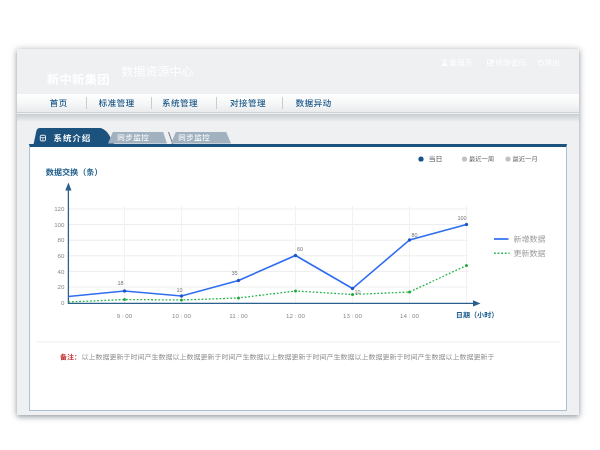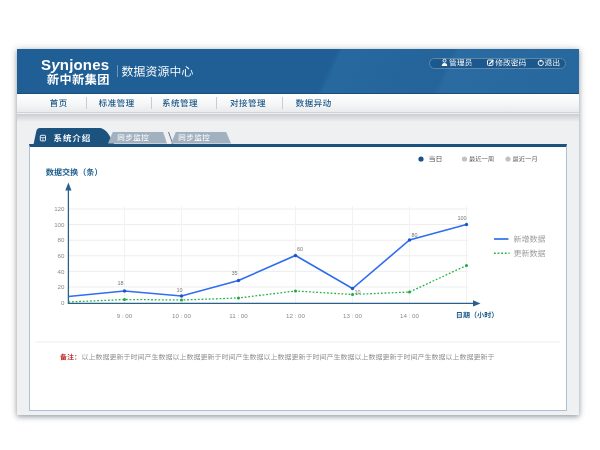--- a/index.html
+++ b/index.html
@@ -46,25 +46,20 @@
 .tab-slash { position:absolute; left:150.9px; top:82.5px; width:1.3px; height:12px; background:#687683;
   transform:skewX(20deg); transform-origin:top left; }
 .box {
   position:absolute; left:12px; top:94.5px; width:538px; height:267px;
   background:#ffffff; border:1px solid #a9c0d6; border-top:3px solid #1b527e;
 }
 </style>
 </head>
 <body>
 <div class="page">
-  <div class="hdr">
-    <div class="logo-en">S<i>y</i>njones</div>
-    <div class="hdr-sep"></div>
-    <div class="pill"></div>
-  </div>
   <div class="nav">
     <span class="sep" style="left:68.5px"></span>
     <span class="sep" style="left:134px"></span>
     <span class="sep" style="left:199px"></span>
     <span class="sep" style="left:264.5px"></span>
   </div>
   <div class="curl"></div>
   <div class="tab-act">
       <div class="flare"></div>
       <div class="flarel"></div>

